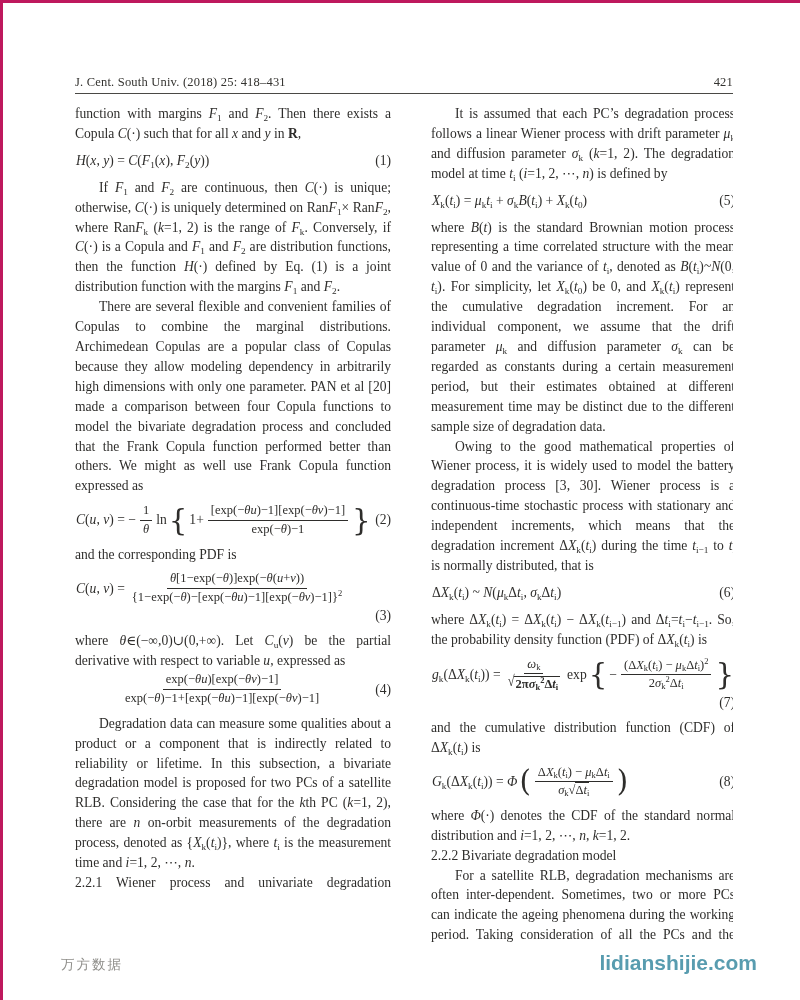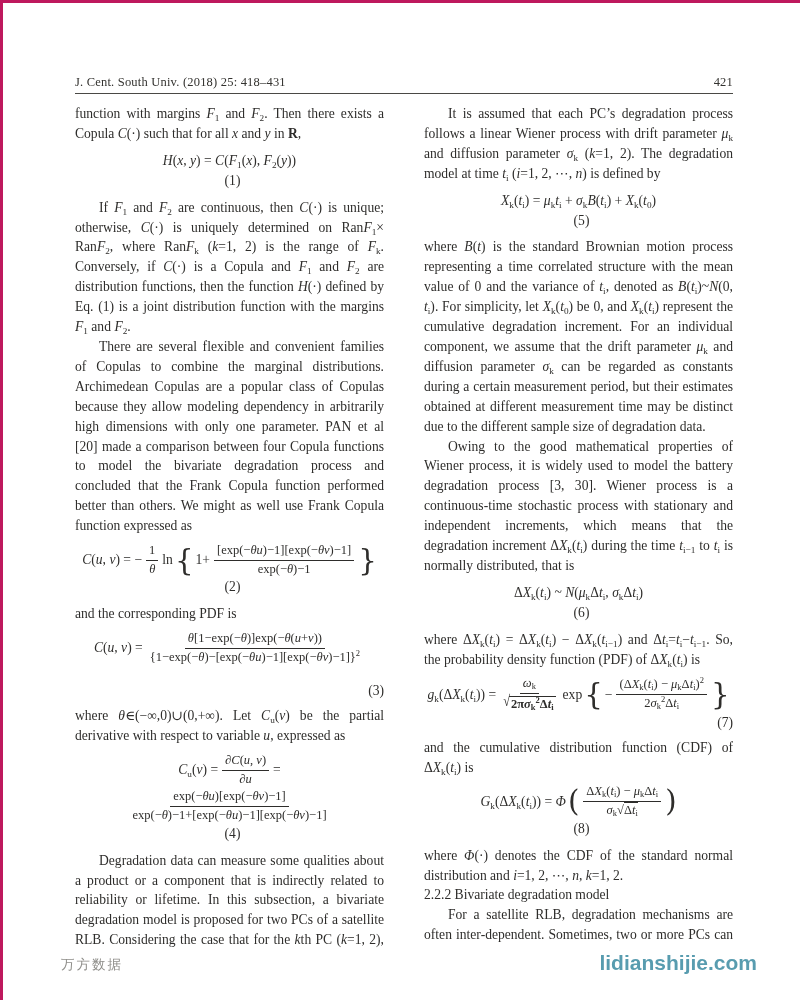--- a/index.html
+++ b/index.html
@@ -25,21 +25,21 @@
     display:flex;gap:40px;overflow:hidden;
   }
   .col{width:316px;font-size:13.6px;line-height:19.9px;text-align:justify;color:#2e2d2b;}
   .col p{margin:0;}
   .ind{text-indent:24px;}
   .cont{text-align-last:justify;}
   .heading{font-weight:bold;margin:7px 0 4px 0 !important;}
   sub,sup{font-size:68%;line-height:0;}
   sub{vertical-align:-0.28em;}
   sup{vertical-align:0.55em;}
-  .eq{display:flex;align-items:center;margin:7px 0;white-space:nowrap;flex-direction:column;}
+  .eq{display:flex;align-items:center;margin:7px 0;white-space:nowrap;}
   .eqbody{display:inline-flex;align-items:center;flex:1;min-width:0;}
   .eqbody.center{justify-content:center;}
   .eqnum{margin-left:6px;}
   .eqnum-line{text-align:right;margin:-2px 0 5px 0;}
   .mh{display:inline-block;margin:0 1px;}
   .frac{
     display:inline-flex;flex-direction:column;align-items:center;
     vertical-align:middle;margin:0 3px;font-size:92%;line-height:1.25;
   }
   .frac .num{padding:0 3px 1px 3px;border-bottom:1px solid #2e2d2b;text-align:center;}
@@ -101,45 +101,35 @@
               <span class="num">[exp(−<i>θu</i>)−1][exp(−<i>θv</i>)−1]</span>
               <span class="den">exp(−<i>θ</i>)−1</span>
             </span>
             <span class="big">}</span>
           </span>
         <span class="eqnum">(2)</span>
       </div>
 
       <p>and the corresponding PDF is</p>
 
-      <div class="eq" style="margin-bottom:18px;">
+      <div class="eq" style="margin-bottom:2px;">
         <span class="eqbody">
             <span class="mh"><i>C</i>(<i>u</i>, <i>v</i>) =</span>
             <span class="frac">
               <span class="num"><i>θ</i>[1−exp(−<i>θ</i>)]exp(−<i>θ</i>(<i>u</i>+<i>v</i>))</span>
               <span class="den">{1−exp(−<i>θ</i>)−[exp(−<i>θu</i>)−1][exp(−<i>θv</i>)−1]}<sup>2</sup></span>
             </span>
           </span>
       </div>
       <div class="eqnum-line">
         <span>(3)</span>
       </div>
 
       <p>where <i>θ</i>∈(−∞,0)∪(0,+∞). Let <i>C</i><sub>u</sub>(<i>v</i>) be the partial derivative with respect to variable <i>u</i>, expressed as</p>
 
-      <div class="eq" style="margin-bottom:2px;">
-        <span class="eqbody">
-            <span class="mh"><i>C</i><sub>u</sub>(<i>v</i>) =</span>
-            <span class="frac">
-              <span class="num">∂<i>C</i>(<i>u</i>, <i>v</i>)</span>
-              <span class="den">∂<i>u</i></span>
-            </span>
-            <span class="mh">=</span>
-          </span>
-      </div>
       <div class="eq" style="margin-top:2px;">
         <span class="eqbody center">
             <span class="frac">
               <span class="num">exp(−<i>θu</i>)[exp(−<i>θv</i>)−1]</span>
               <span class="den">exp(−<i>θ</i>)−1+[exp(−<i>θu</i>)−1][exp(−<i>θv</i>)−1]</span>
             </span>
           </span>
         <span class="eqnum">(4)</span>
       </div>
 

